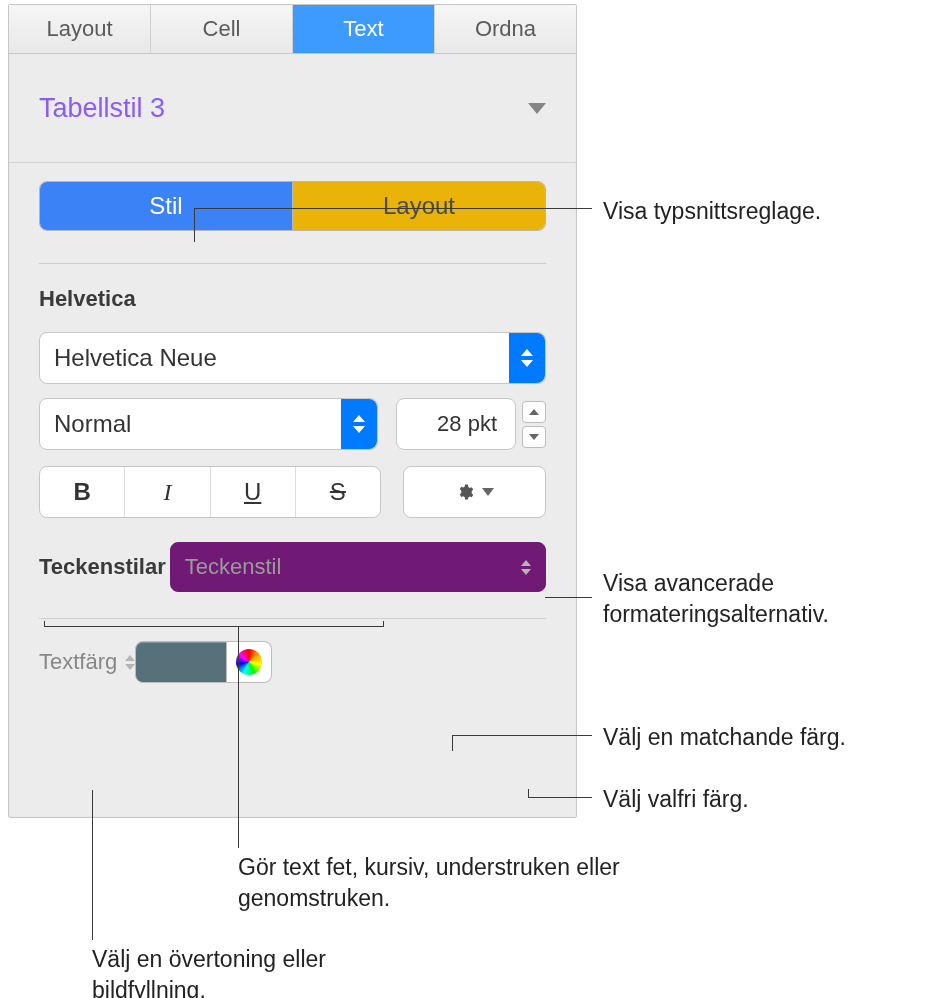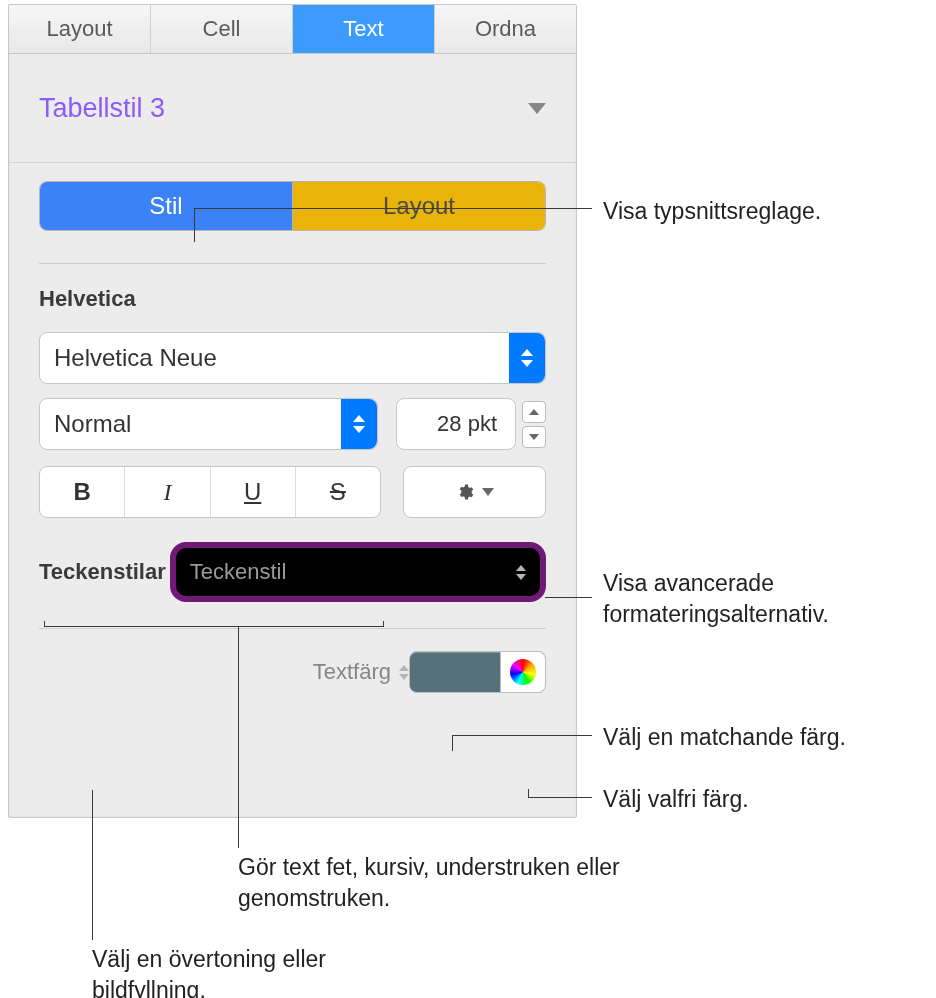--- a/index.html
+++ b/index.html
@@ -61,27 +61,27 @@
   .bius-btn.bold{font-weight:700;}
   .bius-btn.italic{font-style:italic;font-family:Georgia,serif;}
   .bius-btn.underline{text-decoration:underline;}
   .bius-btn.strike{text-decoration:line-through;}
   .gear-btn{flex:1;height:50px;border:1px solid #c6c6c6;border-radius:8px;background:#fff;display:flex;align-items:center;justify-content:center;gap:8px;cursor:pointer;}
   .gear-icon{width:18px;height:18px;}
   .little-chev{width:0;height:0;border-left:6px solid transparent;border-right:6px solid transparent;border-top:8px solid #666;}
   
   .tstyle-row{display:flex;align-items:center;gap:4px;margin-top:24px;}
   .tstyle-label{font-size:22px;color:#3a3a3a;font-weight:600;flex:0 0 auto;}
-  .tstyle-popup{flex:1;height:48px;border:6px solid #701a75;border-radius:16px;background:#000000;display:flex;align-items:center;padding:0 14px;color:#9a9a9a;font-size:22px;justify-content:space-between;cursor:pointer;}
+  .tstyle-popup{flex:1;height:48px;border:1px solid #701a75;border-radius:8px;background:#701a75;display:flex;align-items:center;padding:0 14px;color:#9a9a9a;font-size:22px;justify-content:space-between;cursor:pointer;}
   .tstyle-caps{display:flex;flex-direction:column;gap:3px;}
   .tri-up-g{border-left:5px solid transparent;border-right:5px solid transparent;border-bottom:6px solid #b5b5b5;width:0;height:0;}
   .tri-down-g{border-left:5px solid transparent;border-right:5px solid transparent;border-top:6px solid #b5b5b5;width:0;height:0;}
   .divider2{height:1px;background:#cfcfcf;margin:26px 30px 0;}
   
-  .colors-row{display:flex;align-items:center;justify-content:flex-end;padding:22px 30px 0;}
+  .colors-row{display:flex;align-items:center;justify-content:flex-start;padding:22px 30px 0;}
   .textcolor{display:flex;align-items:center;gap:8px;color:#878787;font-size:22px;cursor:pointer;}
   .tiny-caps{display:flex;flex-direction:column;gap:3px;}
   .swatch-group{display:flex;align-items:center;}
   .swatch{width:90px;height:40px;background:var(--swatch);border:1px solid #bcbcbc;border-radius:8px 0 0 8px;box-shadow:inset 0 1px 0 rgba(255,255,255,.25);cursor:pointer;}
   .wheel{width:44px;height:40px;border:1px solid #bcbcbc;border-left:none;border-radius:0 8px 8px 0;background:#fff;display:flex;align-items:center;justify-content:center;cursor:pointer;}
   .wheel-circle{width:26px;height:26px;border-radius:50%;background:conic-gradient(red,orange,yellow,lime,cyan,blue,magenta,red);}
   
   .line{position:absolute;background:#3a3a3a;}
   .callout{position:absolute;font-size:23px;color:#222;line-height:1.35;font-family:-apple-system,Helvetica,Arial,sans-serif;}
 </style>

